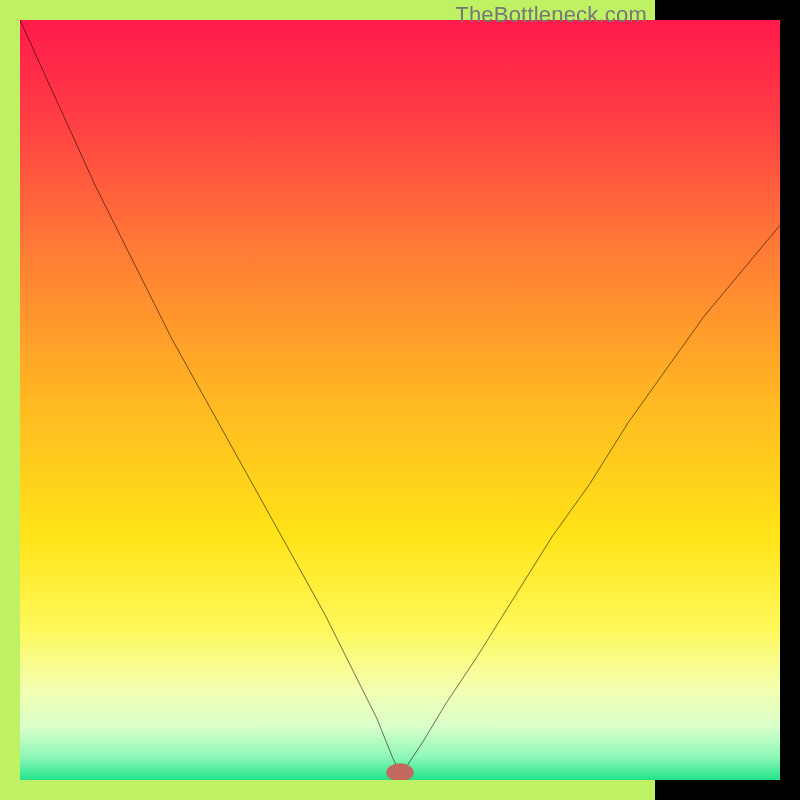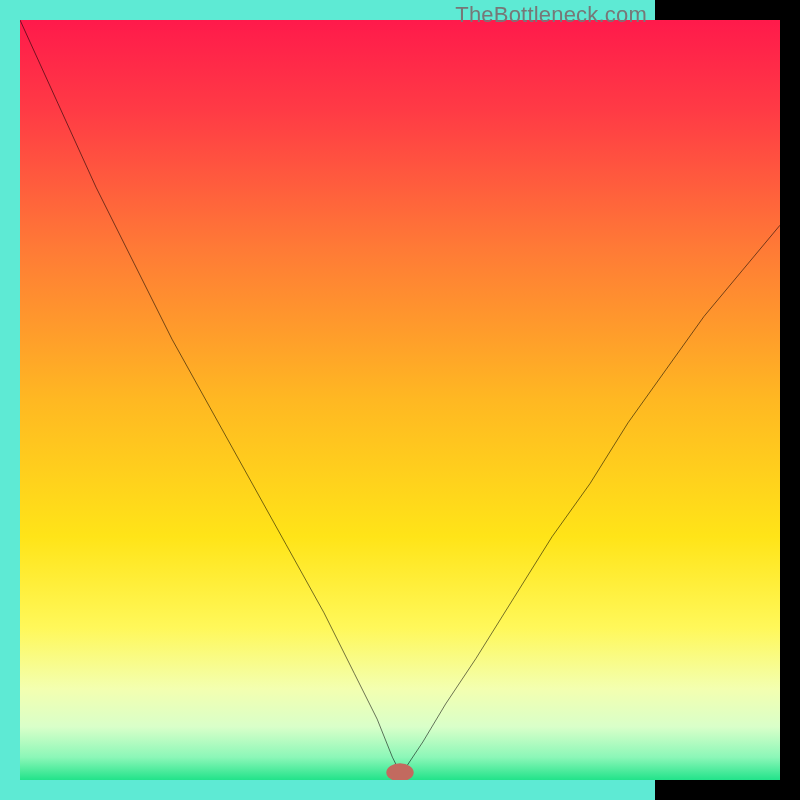--- a/index.html
+++ b/index.html
@@ -8,21 +8,21 @@
     width: 800px;
     height: 800px;
     overflow: hidden;
     background: #000;
     font-family: Arial, Helvetica, sans-serif;
   }
   .frame {
     position: absolute;
     left: 0; top: 0;
     width: 655px; height: 800px;
-    background: #5eead4;
+    background: #bef264;
   }
   .plot {
     position: absolute;
     left: 20px;
     top: 20px;
     width: 760px;
     height: 760px;
   }
   .watermark {
     position: absolute;

